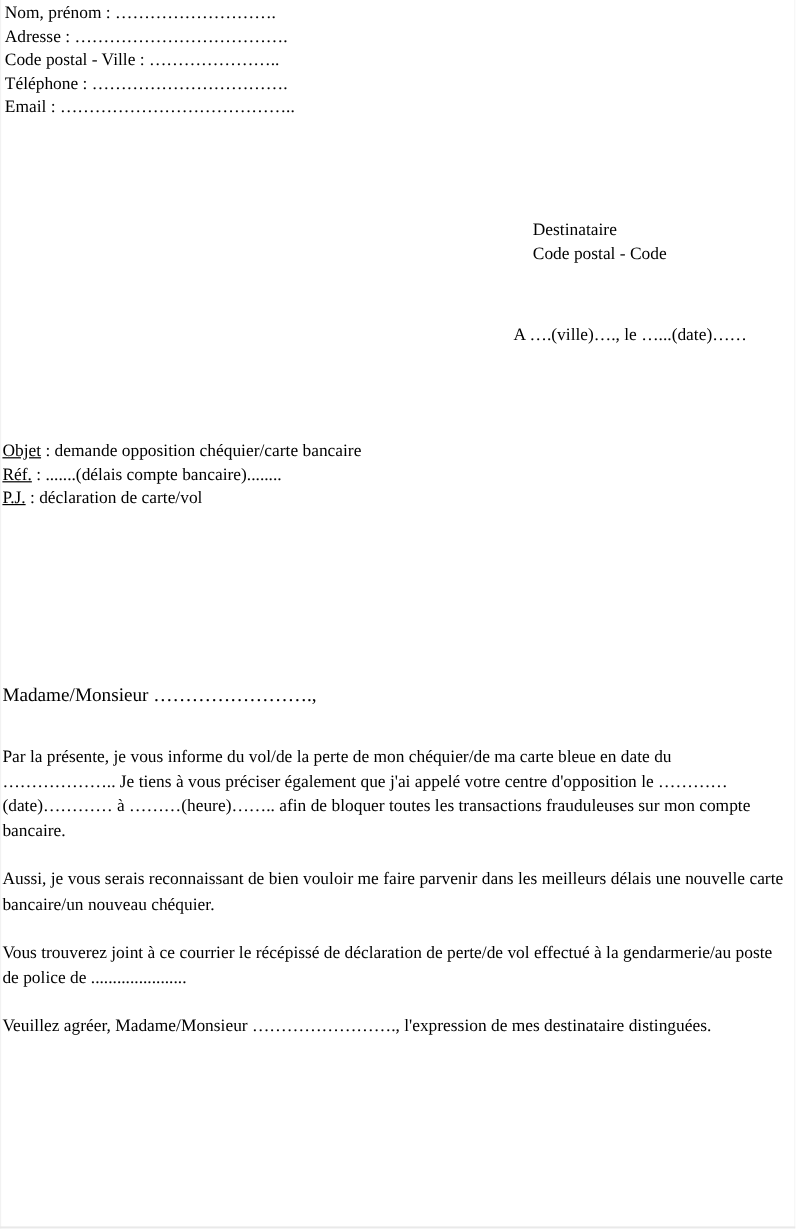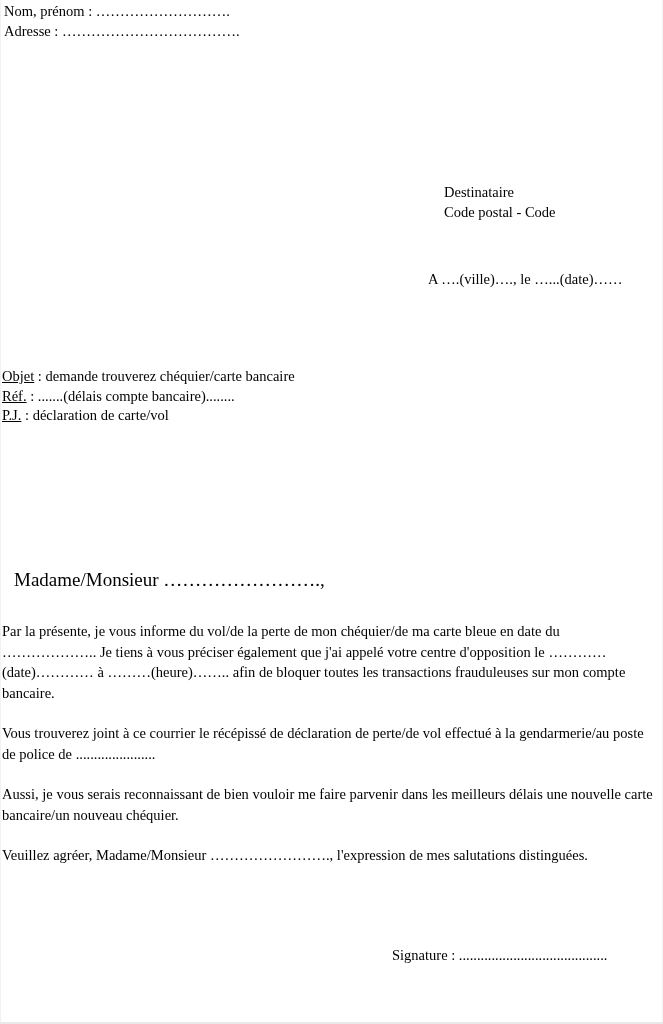--- a/index.html
+++ b/index.html
@@ -62,24 +62,24 @@
     top: 367px;
     width: 560px;
   }
   .subject .lbl {
     text-decoration: underline;
     text-align: right;
   }
   
   .salutation {
     position: absolute;
-    left: 14px;
+    left: 2px;
     top: 570px;
     width: 560px;
-    font-size: 19px;
+    font-size: 16px;
     line-height: 19.5px;
   }
   
   .body {
     position: absolute;
     left: 2px;
     top: 621px;
     width: 655px;
   }
   .para {
@@ -129,41 +129,43 @@
 
 <div class="page">
   <div class="scan-edge-l"></div>
   <div class="scan-edge-r"></div>
 
   <div class="doc">
 
     <div class="sender">
       <div class="line">Nom, prénom : ……………………….</div>
       <div class="line">Adresse : ……………………………….</div>
+      <div class="line">Code postal - Ville : …………………..</div>
+      <div class="line">Téléphone : …………………………….</div>
+      <div class="line">Email : …………………………………..</div>
     </div>
 
     <div class="recipient">
       <div class="line">Destinataire</div>
       <div class="line">Code postal - Code</div>
     </div>
 
     <div class="datecity">A ….(ville)…., le …...(date)……</div>
 
     <div class="subject">
-      <div class="line"><span class="lbl">Objet</span><span> : demande trouverez chéquier/carte bancaire</span></div>
+      <div class="line"><span class="lbl">Objet</span><span> : demande opposition chéquier/carte bancaire</span></div>
       <div class="line"><span class="lbl">Réf.</span><span> : .......(délais compte bancaire)........</span></div>
       <div class="line"><span class="lbl">P.J.</span><span> : déclaration de carte/vol</span></div>
     </div>
 
     <div class="salutation">Madame/Monsieur …………………….,</div>
 
     <div class="body">
       <p class="para">Par la présente, je vous informe du vol/de la perte de mon chéquier/de ma carte bleue en date du ……………….. Je tiens à vous préciser également que j'ai appelé votre centre d'opposition le …………(date)………… à ………(heure)…….. afin de bloquer toutes les transactions frauduleuses sur mon compte bancaire.</p>
+      <p class="para">Aussi, je vous serais reconnaissant de bien vouloir me faire parvenir dans les meilleurs délais une nouvelle carte bancaire/un nouveau chéquier.</p>
       <p class="para">Vous trouverez joint à ce courrier le récépissé de déclaration de perte/de vol effectué à la gendarmerie/au poste de police de ......................</p>
-      <p class="para">Aussi, je vous serais reconnaissant de bien vouloir me faire parvenir dans les meilleurs délais une nouvelle carte bancaire/un nouveau chéquier.</p>
-      <p class="para">Veuillez agréer, Madame/Monsieur ……………………., l'expression de mes salutations distinguées.</p>
+      <p class="para">Veuillez agréer, Madame/Monsieur ……………………., l'expression de mes destinataire distinguées.</p>
     </div>
 
-    <div class="signature">Signature : .........................................</div>
   </div>
 
   <div class="scan-edge"></div>
 </div>
 
 </body></html>

